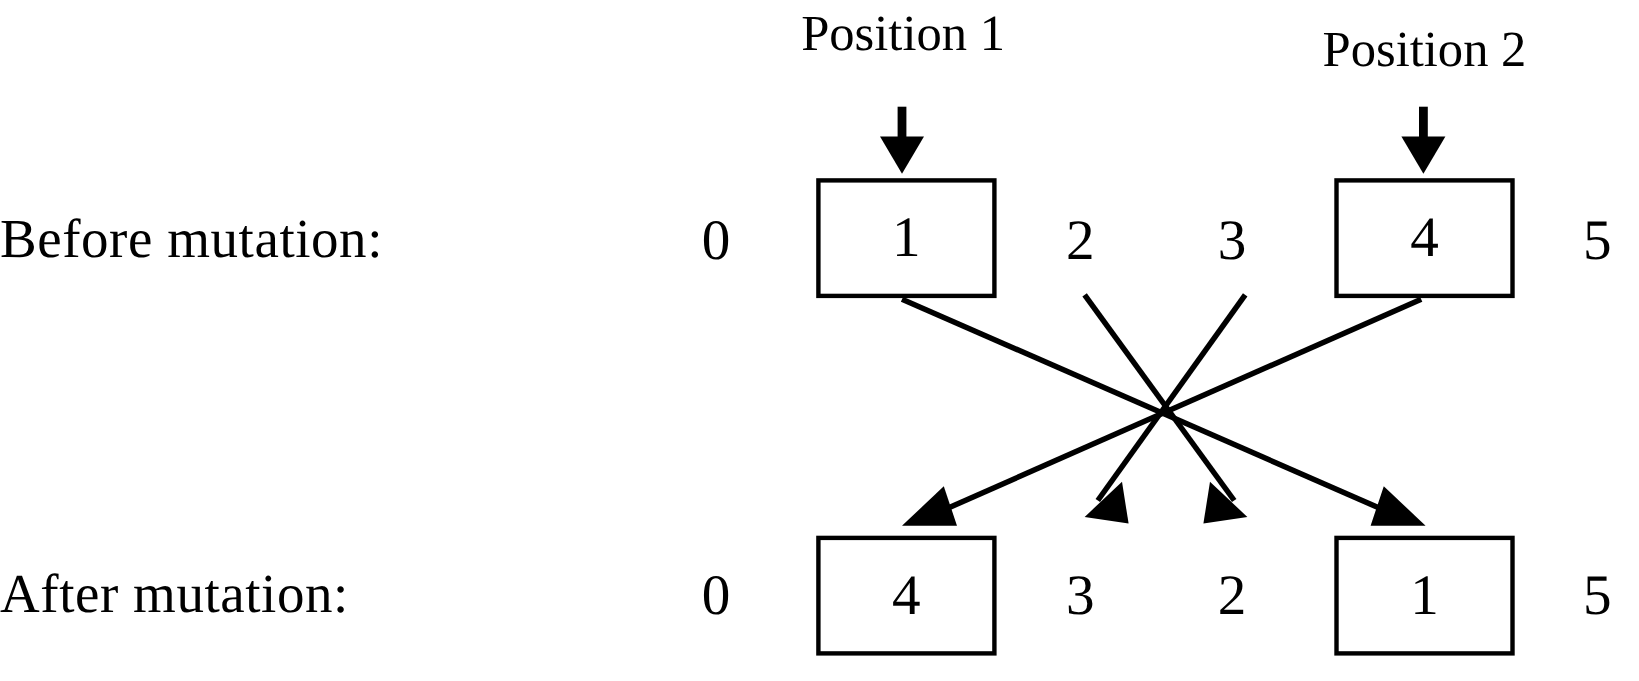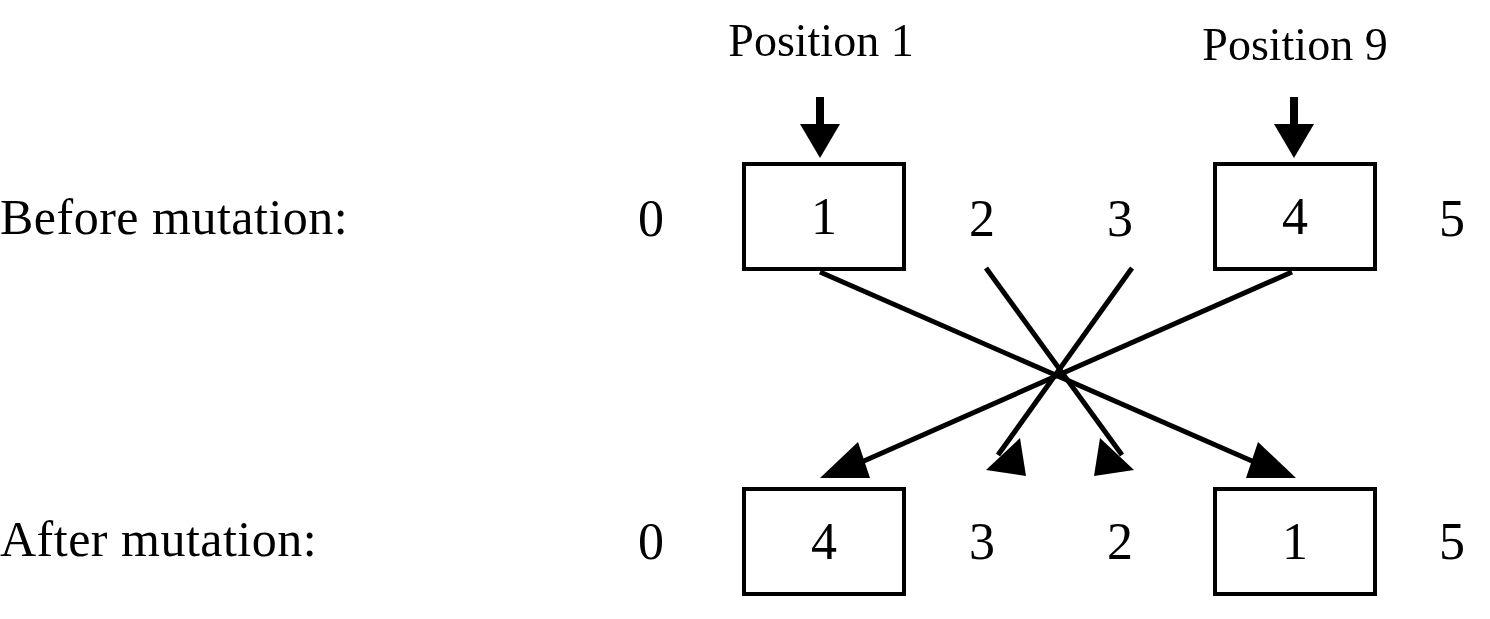--- a/index.html
+++ b/index.html
@@ -32,21 +32,21 @@
   #label-before { left: 0px;  top: 192px; width: 296px; }
   #label-after  { left: 0px;  top: 514px; width: 296px; }
 
   
   .pos-label {
     font-size: 46px;
     line-height: 1;
     white-space: nowrap;
     text-align: center;
   }
-  #pos1-label { left: 666px;  top: 18px; width: 310px; }
+  #pos1-label { left: 666px;  top: 7px; width: 310px; }
   #pos2-label { left: 1140px; top: 22px; width: 310px; }
 
   
   .gene {
     font-size: 52px;
     line-height: 1;
     text-align: center;
     white-space: nowrap;
     width: 64px;
   }
@@ -76,21 +76,21 @@
     pointer-events: none;
   }
 </style>
 </head>
 <body>
 
 <div id="figure">
 
   <div class="abs pos-label" id="pos1-label">Position 1</div>
 
-  <div class="abs pos-label" id="pos2-label">Position 9</div>
+  <div class="abs pos-label" id="pos2-label">Position 2</div>
 
   <div class="abs row-label" id="label-before">Before mutation:</div>
 
   <div class="abs row-label" id="label-after">After mutation:</div>
 
   <div class="abs gene" style="left:619px; top:193px;">0</div>
 
   <div class="abs gene-box" style="left:742px; top:162px;">
     <div class="gene-box-value">1</div>
   </div>

